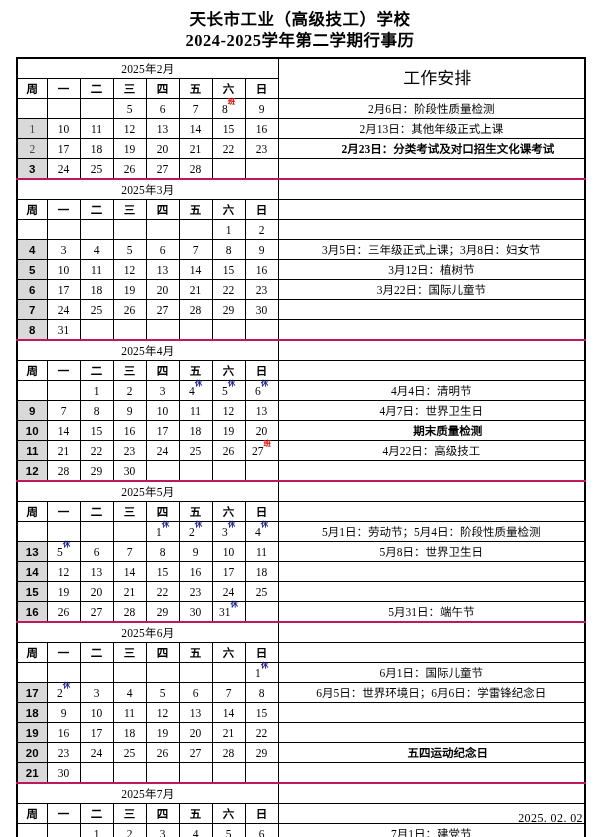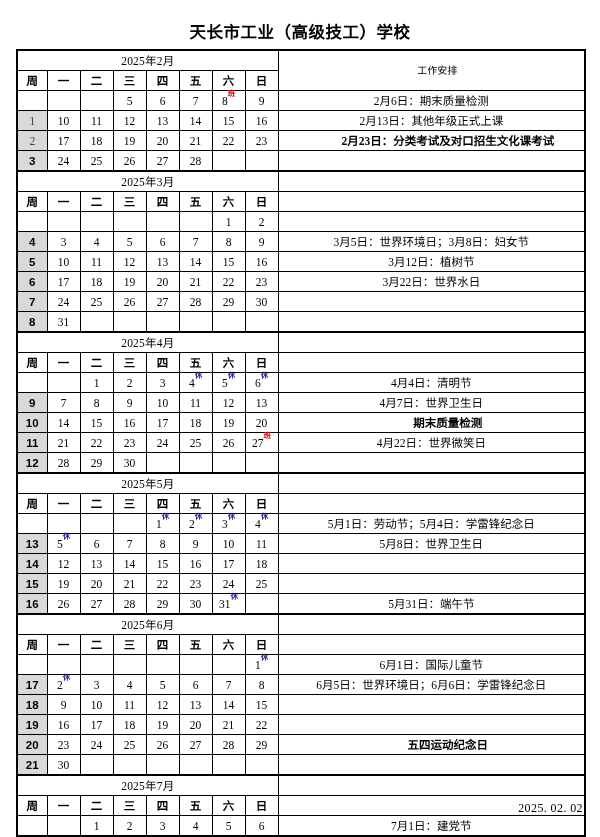--- a/index.html
+++ b/index.html
@@ -12,21 +12,21 @@
     height: 837px;
     font-family: "Liberation Serif", "DejaVu Serif", serif;
     color: #000000;
     position: relative;
     overflow: hidden;
   }
 
   
   #title-block {
     text-align: center;
-    padding-top: 22px;
+    padding-top: 9px;
   }
   #title-block .title-line {
     font-family: "Liberation Serif", "DejaVu Serif", serif;
     font-weight: bold;
     font-size: 16.5px;
     line-height: 21px;
     letter-spacing: 0.5px;
   }
 
   
@@ -91,56 +91,57 @@
   
   td.work {
     text-align: left;
     padding-left: 3px;
     font-size: 12px;
     white-space: nowrap;
     overflow: hidden;
   }
   td.work.header {
     text-align: center;
-    font-size: 10px;
+    font-size: 17px;
     padding-left: 12px;
     margin-left: 16px;
   }
   td.work.bold { font-weight: bold; padding-left: 33px; }
 
   
-  tr.month-head td { border-top: 2px solid #000000; }
+  tr.month-head td { border-top: 2px solid #be185d; }
 
   
   sup.mk {
     font-size: 7.5px;
     line-height: 0;
     position: relative;
     top: -4px;
     left: 0px;
     font-family: "Liberation Sans", "DejaVu Sans", sans-serif;
   }
   sup.rest { color: #22228c; font-weight: bold; }
   sup.work-day { color: #d00000; font-weight: bold; }
 
   
   #footer-date {
     position: absolute;
     right: 17px;
-    bottom: 21px;
+    bottom: 11px;
     font-size: 12px;
     font-family: "Liberation Serif", "DejaVu Serif", serif;
     letter-spacing: 0.4px;
   }
 </style>
 </head>
 <body>
 
 <div id="title-block">
   <div class="title-line">天长市工业（高级技工）学校</div>
+  <div class="title-line">2024-2025学年第二学期行事历</div>
 </div>
 
 <div id="calendar-wrap">
   <table class="cal" id="calendar-table">
     <colgroup>
       <col class="c-week">
         <col class="c-day">
         <col class="c-day">
         <col class="c-day">
       <col class="c-day">
@@ -166,21 +167,21 @@
         </tr>
         <tr>
           <td class="wk empty"></td>
           <td class="day blank"></td>
           <td class="day blank"></td>
           <td class="day">5</td>
           <td class="day">6</td>
           <td class="day">7</td>
           <td class="day">8<sup class="mk work-day">班</sup></td>
           <td class="day">9</td>
-          <td class="work">2月6日：期末质量检测</td>
+          <td class="work">2月6日：阶段性质量检测</td>
         </tr>
         <tr>
           <td class="wk thin">1</td>
           <td class="day">10</td>
           <td class="day">11</td>
           <td class="day">12</td>
           <td class="day">13</td>
           <td class="day">14</td>
           <td class="day">15</td>
           <td class="day">16</td>
@@ -236,21 +237,21 @@
         </tr>
         <tr>
           <td class="wk bold">4</td>
           <td class="day">3</td>
           <td class="day">4</td>
           <td class="day">5</td>
           <td class="day">6</td>
           <td class="day">7</td>
           <td class="day">8</td>
           <td class="day">9</td>
-          <td class="work">3月5日：世界环境日；3月8日：妇女节</td>
+          <td class="work">3月5日：三年级正式上课；3月8日：妇女节</td>
         </tr>
         <tr>
           <td class="wk bold">5</td>
           <td class="day">10</td>
           <td class="day">11</td>
           <td class="day">12</td>
           <td class="day">13</td>
           <td class="day">14</td>
           <td class="day">15</td>
           <td class="day">16</td>
@@ -258,21 +259,21 @@
         </tr>
         <tr>
           <td class="wk bold">6</td>
           <td class="day">17</td>
           <td class="day">18</td>
           <td class="day">19</td>
           <td class="day">20</td>
           <td class="day">21</td>
           <td class="day">22</td>
           <td class="day">23</td>
-          <td class="work">3月22日：世界水日</td>
+          <td class="work">3月22日：国际儿童节</td>
         </tr>
         <tr>
           <td class="wk bold">7</td>
           <td class="day">24</td>
           <td class="day">25</td>
           <td class="day">26</td>
           <td class="day">27</td>
           <td class="day">28</td>
           <td class="day">29</td>
           <td class="day">30</td>
@@ -339,21 +340,21 @@
         </tr>
         <tr>
           <td class="wk bold">11</td>
           <td class="day">21</td>
           <td class="day">22</td>
           <td class="day">23</td>
           <td class="day">24</td>
           <td class="day">25</td>
           <td class="day">26</td>
           <td class="day">27<sup class="mk work-day">班</sup></td>
-          <td class="work">4月22日：世界微笑日</td>
+          <td class="work">4月22日：高级技工</td>
         </tr>
         <tr>
           <td class="wk bold">12</td>
           <td class="day">28</td>
           <td class="day">29</td>
           <td class="day">30</td>
           <td class="day blank"></td>
           <td class="day blank"></td>
           <td class="day blank"></td>
           <td class="day blank"></td>
@@ -376,21 +377,21 @@
         </tr>
         <tr>
           <td class="wk empty"></td>
           <td class="day blank"></td>
           <td class="day blank"></td>
           <td class="day blank"></td>
           <td class="day">1<sup class="mk rest">休</sup></td>
           <td class="day">2<sup class="mk rest">休</sup></td>
           <td class="day">3<sup class="mk rest">休</sup></td>
           <td class="day">4<sup class="mk rest">休</sup></td>
-          <td class="work">5月1日：劳动节；5月4日：学雷锋纪念日</td>
+          <td class="work">5月1日：劳动节；5月4日：阶段性质量检测</td>
         </tr>
         <tr>
           <td class="wk bold">13</td>
           <td class="day">5<sup class="mk rest">休</sup></td>
           <td class="day">6</td>
           <td class="day">7</td>
           <td class="day">8</td>
           <td class="day">9</td>
           <td class="day">10</td>
           <td class="day">11</td>

